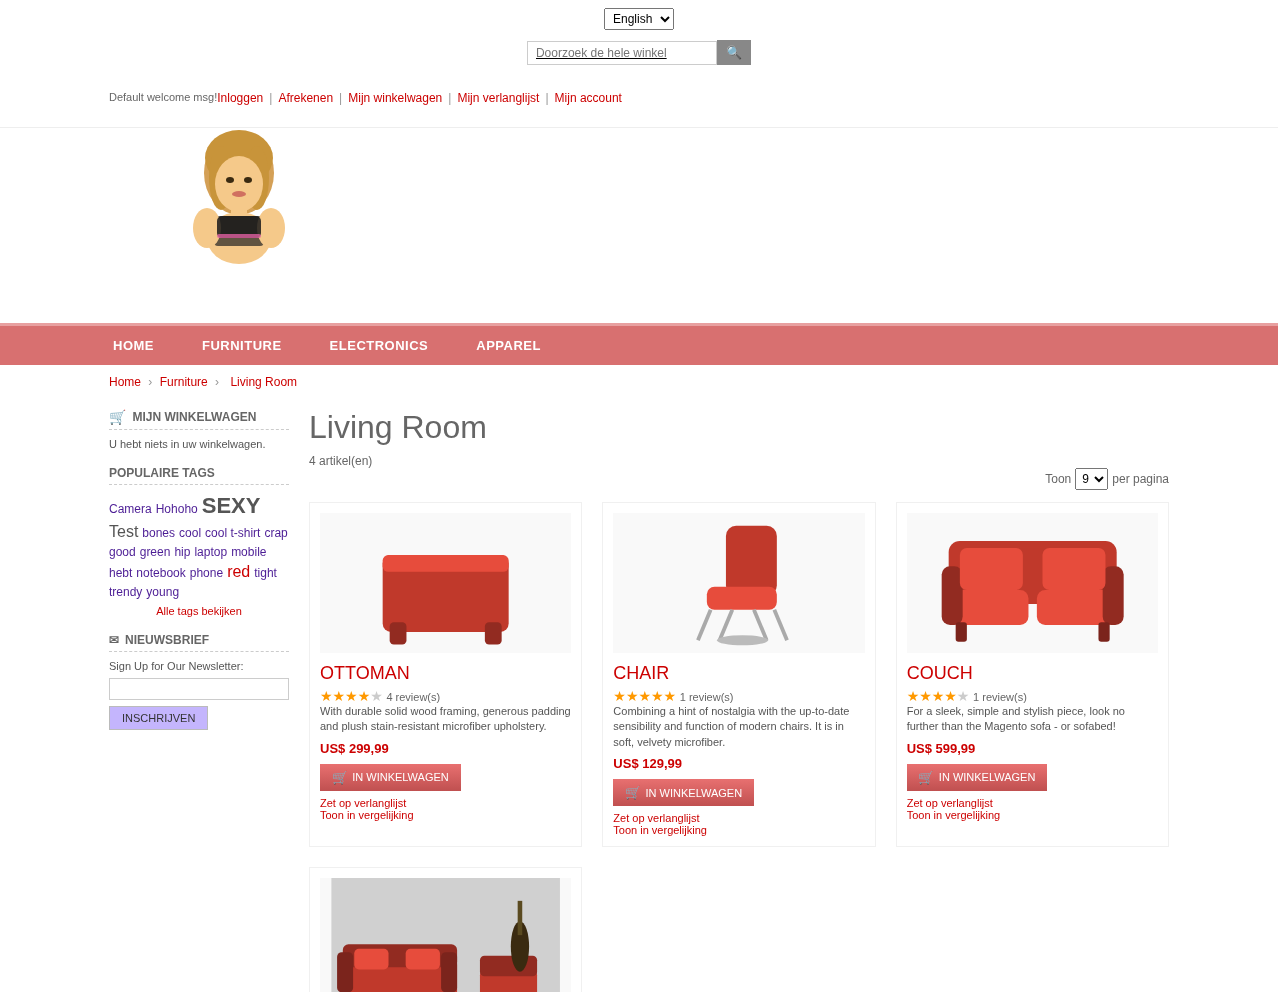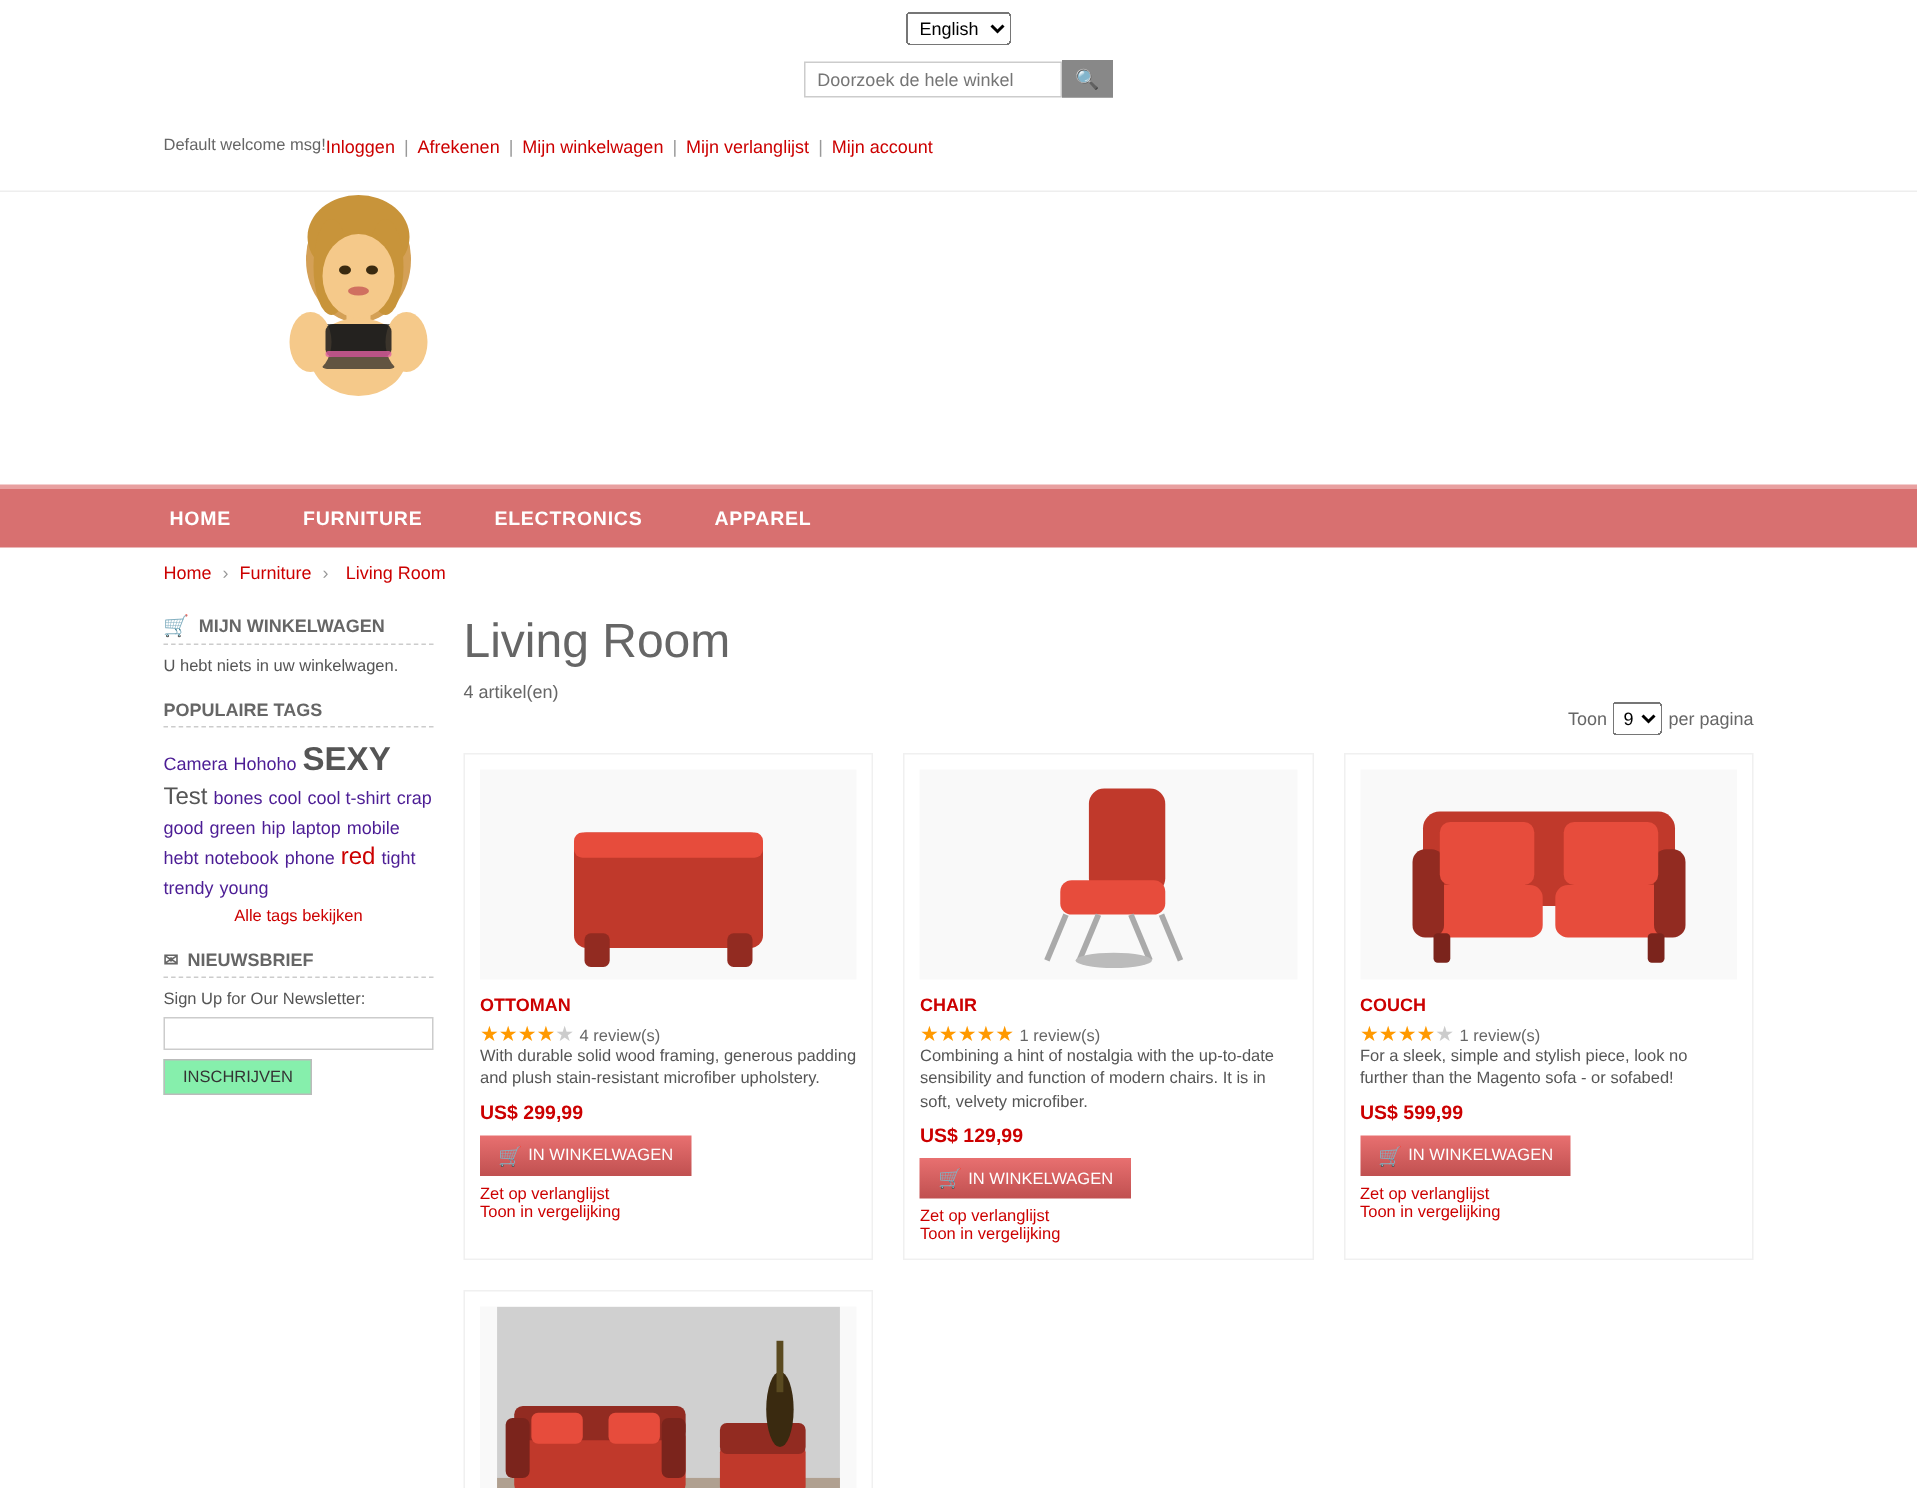--- a/index.html
+++ b/index.html
@@ -38,35 +38,35 @@
     .tag { text-decoration: none; color: #555; }
     .tag.lg { font-size: 22px; font-weight: bold; color: #555; }
     .tag.md { font-size: 16px; color: #555; }
     .tag.sm { font-size: 12px; color: #4c1d95; }
     .tag.red { color: #c00; }
     .view-all-tags { font-size: 11px; color: #c00; text-decoration: none; display: block; margin-top: 6px; text-align: center; }
 
     .newsletter-title { font-size: 12px; font-weight: bold; color: #666; text-transform: uppercase; border-bottom: 1px dashed #ccc; padding-bottom: 4px; margin-bottom: 8px; display: flex; align-items: center; gap: 6px; }
     .newsletter-label { font-size: 11px; color: #555; margin-bottom: 6px; }
     .newsletter-input { width: 100%; padding: 4px; border: 1px solid #ccc; font-size: 11px; margin-bottom: 6px; }
-    .newsletter-btn { background: #86efac; border: 1px solid #bbb; padding: 5px 12px; font-size: 11px; cursor: pointer; color: #333; }
+    .newsletter-btn { background: #c4b5fd; border: 1px solid #bbb; padding: 5px 12px; font-size: 11px; cursor: pointer; color: #333; }
 
     
     .main-content { flex: 1; }
     .page-title { font-size: 32px; color: #666; font-weight: normal; margin-bottom: 8px; }
     .product-count { font-size: 12px; color: #666; }
     .toolbar { display: flex; justify-content: flex-end; align-items: center; margin-bottom: 12px; font-size: 12px; color: #666; }
     .toolbar select { padding: 2px; font-size: 12px; margin: 0 4px; }
 
     
     .product-grid { display: grid; grid-template-columns: repeat(3, 1fr); gap: 20px; }
     .product-card { border: 1px solid #f0f0f0; padding: 10px; }
     .product-image { width: 100%; height: 140px; display: flex; align-items: center; justify-content: center; margin-bottom: 10px; background: #f9f9f9; overflow: hidden; }
     .product-image svg { width: 100%; height: 100%; }
-    .product-name { font-size: 12px; font-weight: bold; color: #c00; text-transform: uppercase; margin-bottom: 4px; }
+    .product-name { font-size: 18px; font-weight: normal; color: #c00; text-transform: uppercase; margin-bottom: 4px; }
     .stars { color: #f90; font-size: 14px; margin-bottom: 2px; }
     .review-count { font-size: 11px; color: #666; }
     .product-desc { font-size: 11px; color: #555; margin-bottom: 6px; line-height: 1.4; }
     .product-price { color: #c00; font-size: 13px; font-weight: bold; margin-bottom: 8px; }
     .add-to-cart-btn { background: linear-gradient(180deg, #e87070 0%, #c05050 100%); color: #fff; border: none; padding: 6px 12px; font-size: 11px; cursor: pointer; display: flex; align-items: center; gap: 4px; margin-bottom: 6px; }
     .cart-btn-icon { font-size: 13px; }
     .product-links { font-size: 11px; }
     .product-links a { color: #c00; text-decoration: none; display: block; }
 
     
@@ -76,21 +76,21 @@
 <body>
 
 <div style="background:#fff; border-bottom:1px solid #eee;">
   <div style="max-width:1100px; margin:0 auto; display:flex; justify-content:flex-end; align-items:center; padding:8px 20px; gap:10px;flex-direction:column;">
     <div class="language-select">
       <select>
         <option>English</option>
       </select>
     </div>
     <div class="search-box">
-      <input type="text" style="padding: 4px 8px; border: 1px solid rgb(204, 204, 204); font-size: 12px; width: 172px;" placeholder="Doorzoek de hele winkel">
+      <input type="text" style="padding: 4px 8px; border: 1px solid rgb(204, 204, 204); font-size: 12px; width: 190px; text-decoration: underline;" placeholder="Doorzoek de hele winkel">
       <button style="padding:4px 8px; background:#888; border:1px solid #888; cursor:pointer; color:#fff; font-size:13px;">🔍</button>
     </div>
   </div>
   <div style="max-width:1100px; margin:16px auto; display:flex; flex-direction:row; align-items:flex-start; padding:2px 20px 6px;">
     <span style="font-size:11px; color:#666;">Default welcome msg!</span>
     <div class="account-links">
       <a href="#">Inloggen</a>
       <span>|</span>
       <a href="#">Afrekenen</a>
       <span>|</span>

